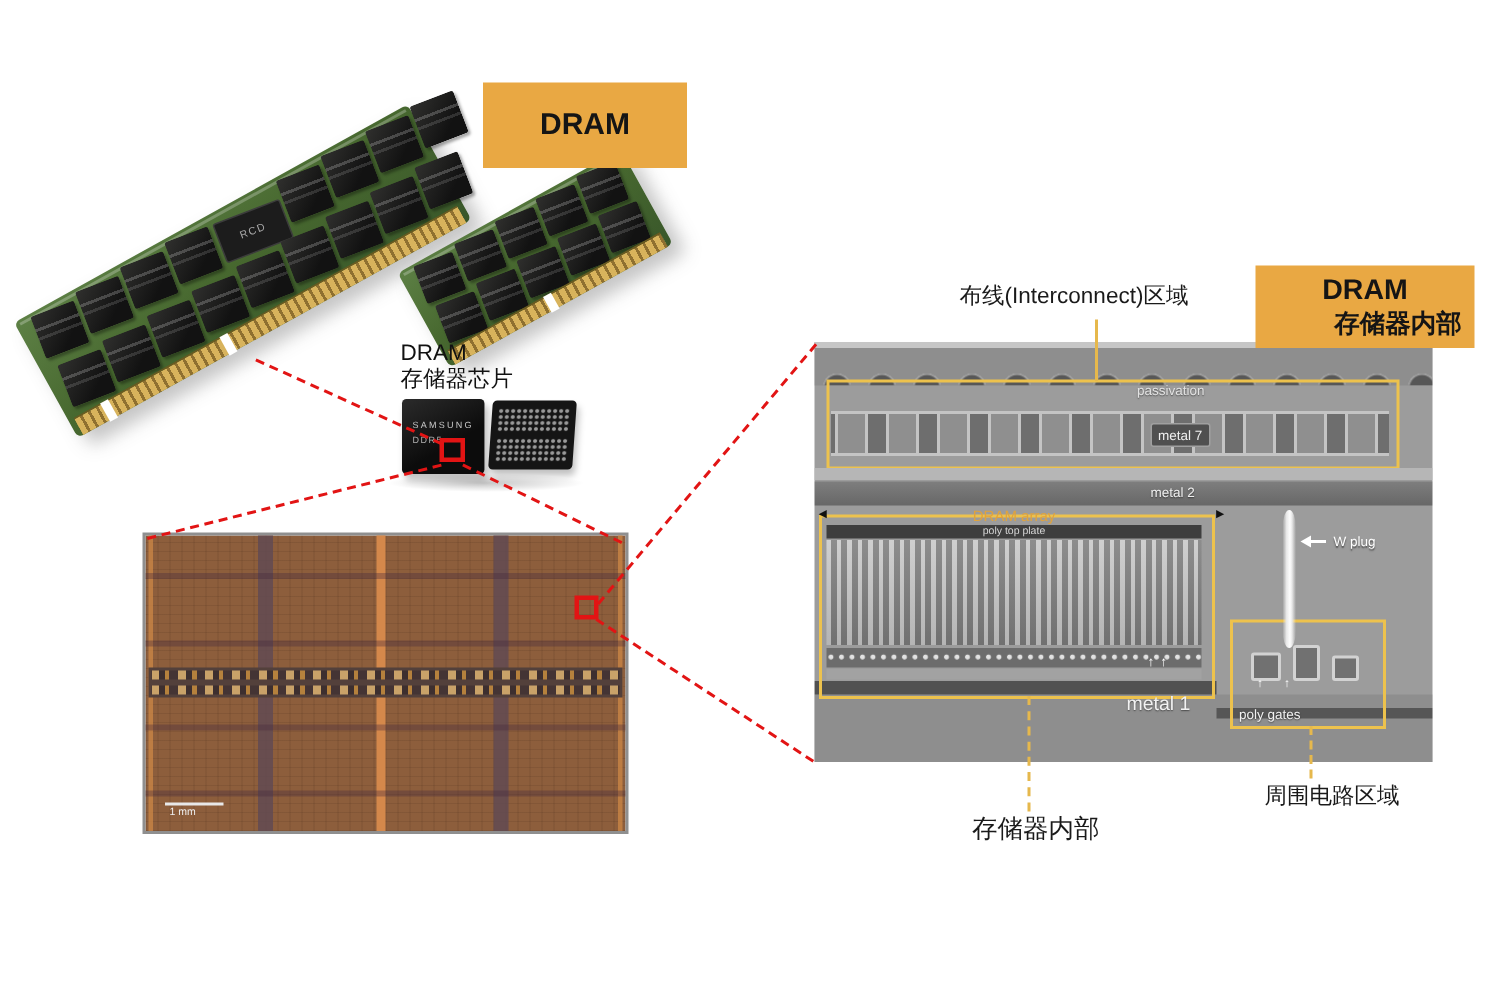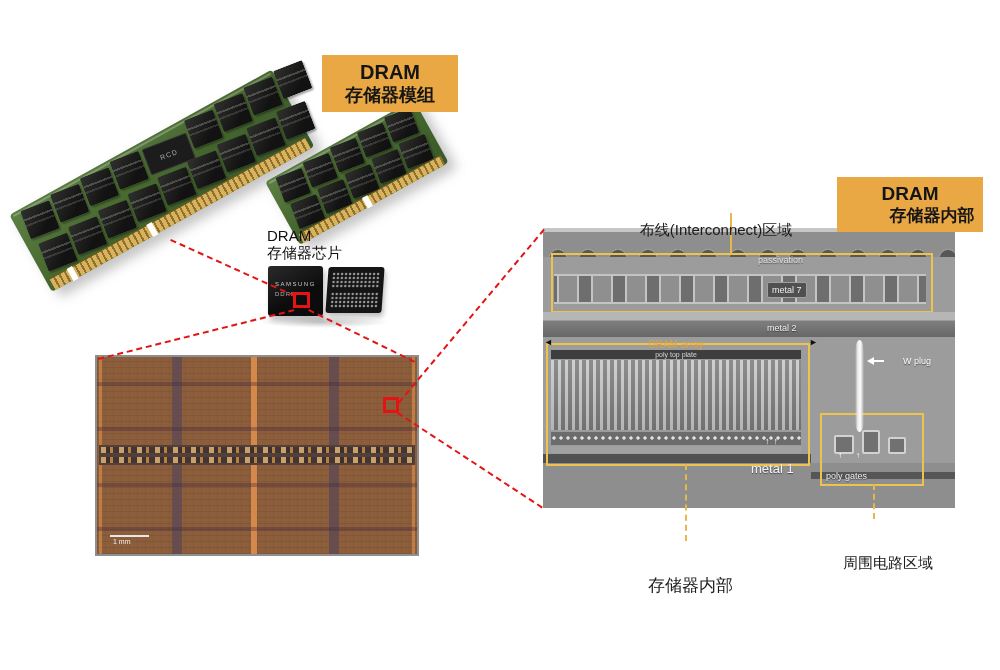--- a/index.html
+++ b/index.html
@@ -114,36 +114,36 @@
   .sem-darkband2{position:absolute;left:268px;top:244px;width:144px;height:7px;background:#565656;}
   .sem-substrate{position:absolute;left:0;right:0;top:235px;bottom:0;background:#8e8e8e;}
   .sem-extent{position:absolute;top:109px;font-size:9px;color:#111;z-index:3;line-height:10px;}
   .ext-l{left:1px;} .ext-r{left:266px;}
   .wplug{position:absolute;left:312px;top:112px;width:9px;height:92px;border-radius:50%/12px;
       background:linear-gradient(90deg,transparent,#e9e9e9 30%,#fdfdfd 55%,#e9e9e9 70%,transparent);z-index:2;}
   .wplug-label{position:absolute;left:324px;top:128px;display:flex;align-items:center;z-index:3;}
   .wplug-label .tri{width:0;height:0;border-top:4px solid transparent;border-bottom:4px solid transparent;
       border-right:7px solid #fff;}
   .wplug-label .ln{width:10px;height:2px;background:#fff;}
-  .wplug-label .txt{margin-left:19px;color:#fff;font-size:9px;text-shadow:0 1px 1px rgba(0,0,0,.5);}
+  .wplug-label .txt{margin-left:5px;color:#fff;font-size:9px;text-shadow:0 1px 1px rgba(0,0,0,.5);}
   .tgate{position:absolute;border:2px solid #d2d2d2;background:#717171;border-radius:2px;}
   .tg1{left:12px;top:20px;width:16px;height:15px;}
   .tg2{left:40px;top:15px;width:14px;height:20px;}
   .tg3{left:66px;top:22px;width:14px;height:13px;}
   .tg-arrows{position:absolute;left:16px;top:36px;color:#fff;font-size:8px;letter-spacing:14px;z-index:2;}
   .sem-polygates{position:absolute;left:4px;bottom:3px;color:#f2f2f2;font-size:9px;text-shadow:0 1px 1px rgba(0,0,0,.5);}
   .sem-m1{position:absolute;left:208px;top:233px;color:#f2f2f2;font-size:13px;text-shadow:0 1px 1px rgba(0,0,0,.5);z-index:3;}
   .m1-arrows{position:absolute;left:222px;top:208px;color:#fff;font-size:9px;letter-spacing:4px;z-index:3;}
 
   
   .yline{position:absolute;width:0;border-left:2px dashed #e6b84c;z-index:6;}
   .yl-top{left:730px;top:213px;height:41px;border-left-style:solid;}
   .yl-cell{left:685px;top:464px;height:77px;}
   .yl-peri{left:873px;top:484px;height:35px;}
-  .blabel{position:absolute;color:#1a1a1a;z-index:6;margin-top:33px;}
+  .blabel{position:absolute;color:#1a1a1a;z-index:6;}
   .bl-inter{left:596px;top:188px;width:240px;text-align:center;font-size:15px;}
   .bl-cell{left:648px;top:541px;font-size:17px;}
   .bl-peri{left:843px;top:521px;font-size:15px;}
 </style>
 </head>
 <body>
 
 <div class="canvas">
 
   <div class="module m1">
@@ -204,21 +204,20 @@
           <div class="chip"></div>
         </div>
     </div>
     <div class="connector">
       <div class="notch" style="left:45%"></div>
     </div>
   </div>
 
   <div class="obox obox1">
     <div class="l1">DRAM</div>
-    <div class="l2">存储器模组</div>
   </div>
 
   <div class="chip-label">
     <div>DRAM</div>
     <div>存储器芯片</div>
   </div>
 
   <div class="chipshadow"></div>
 
   <div class="bigchip">

